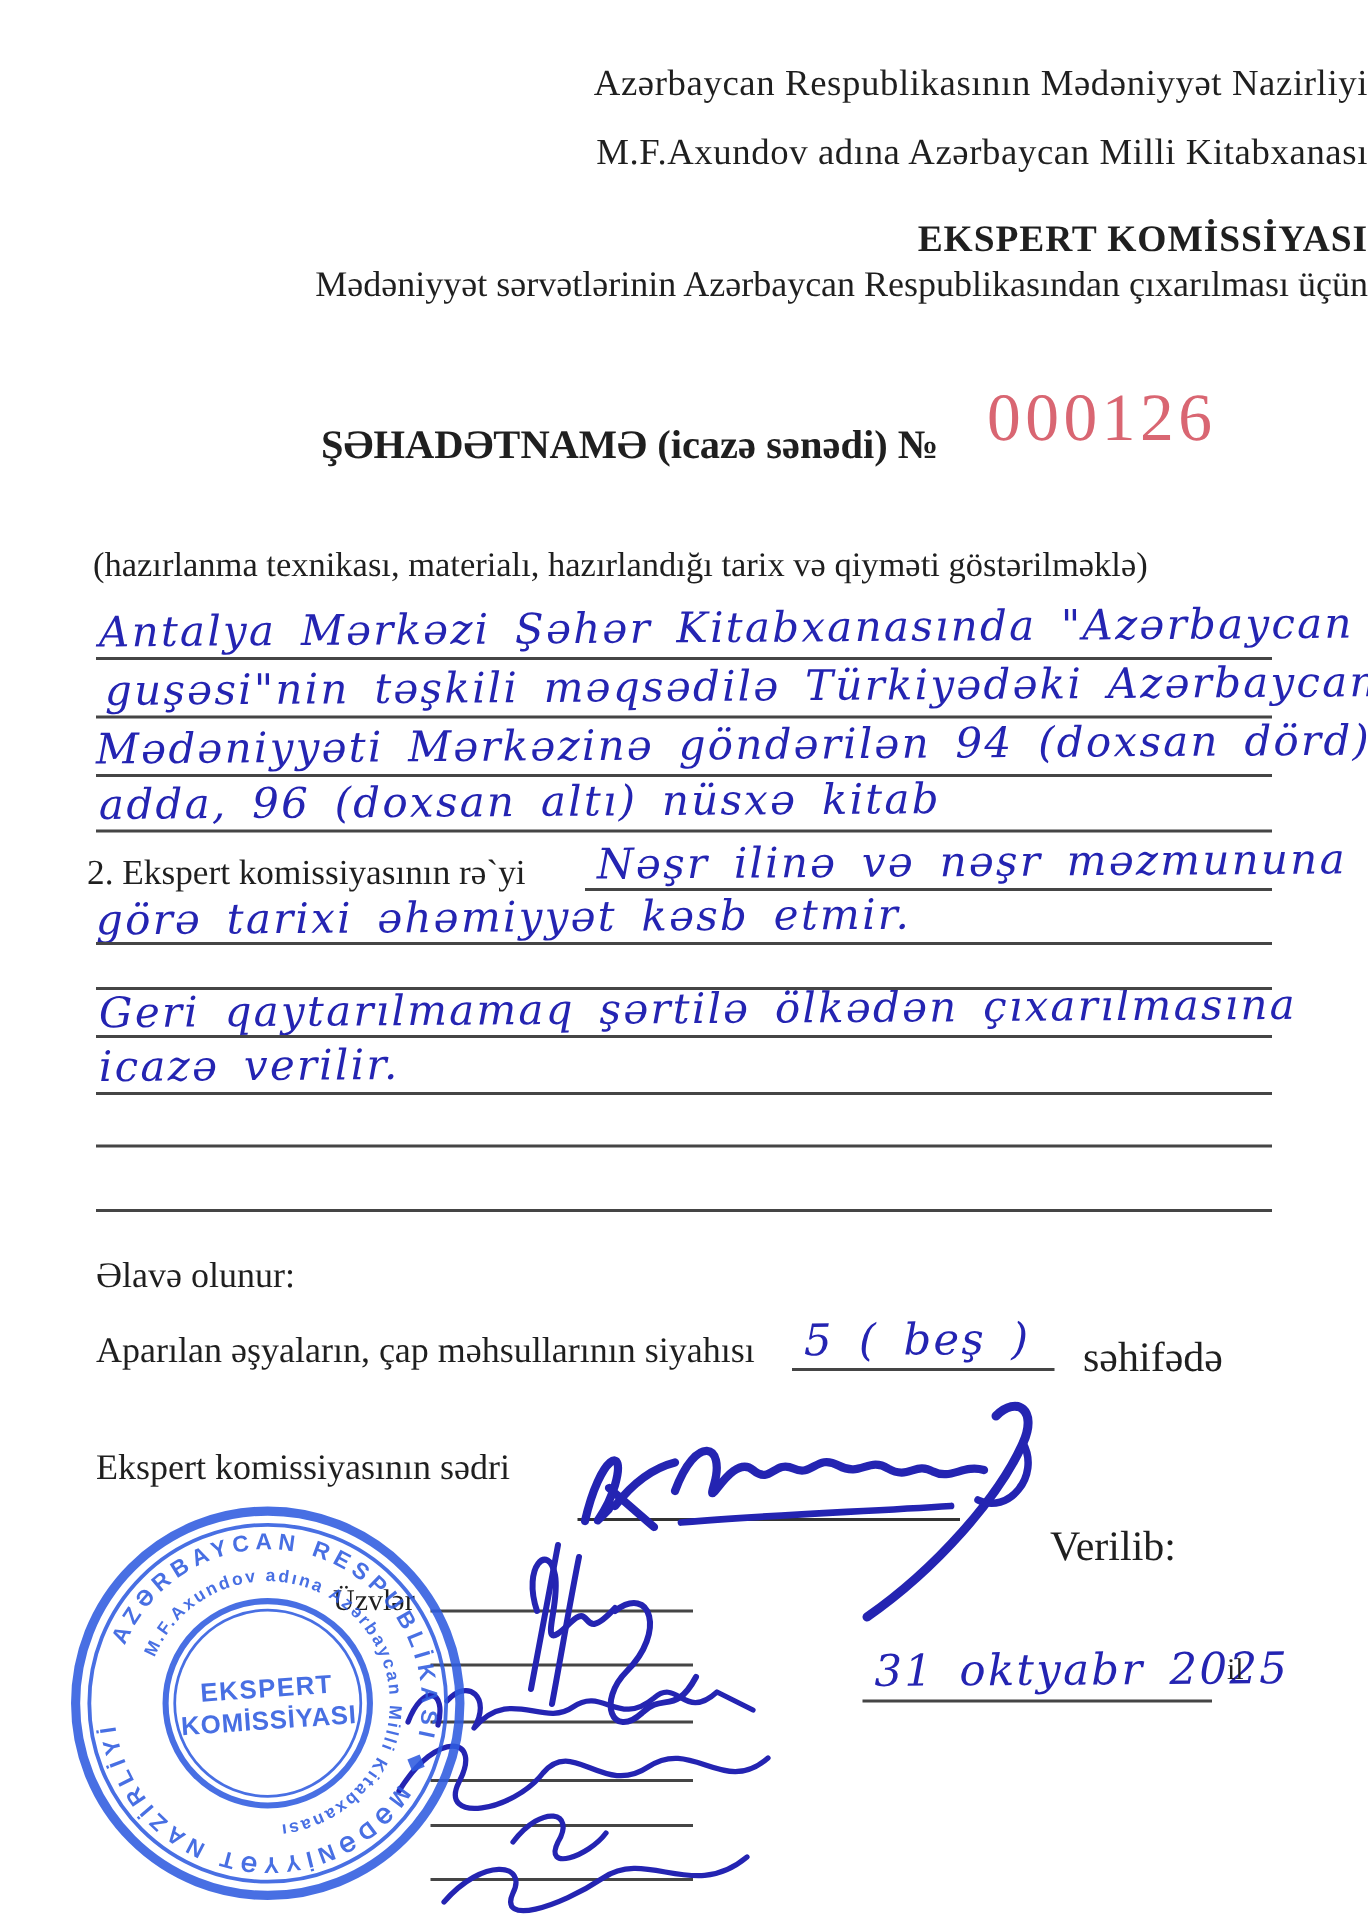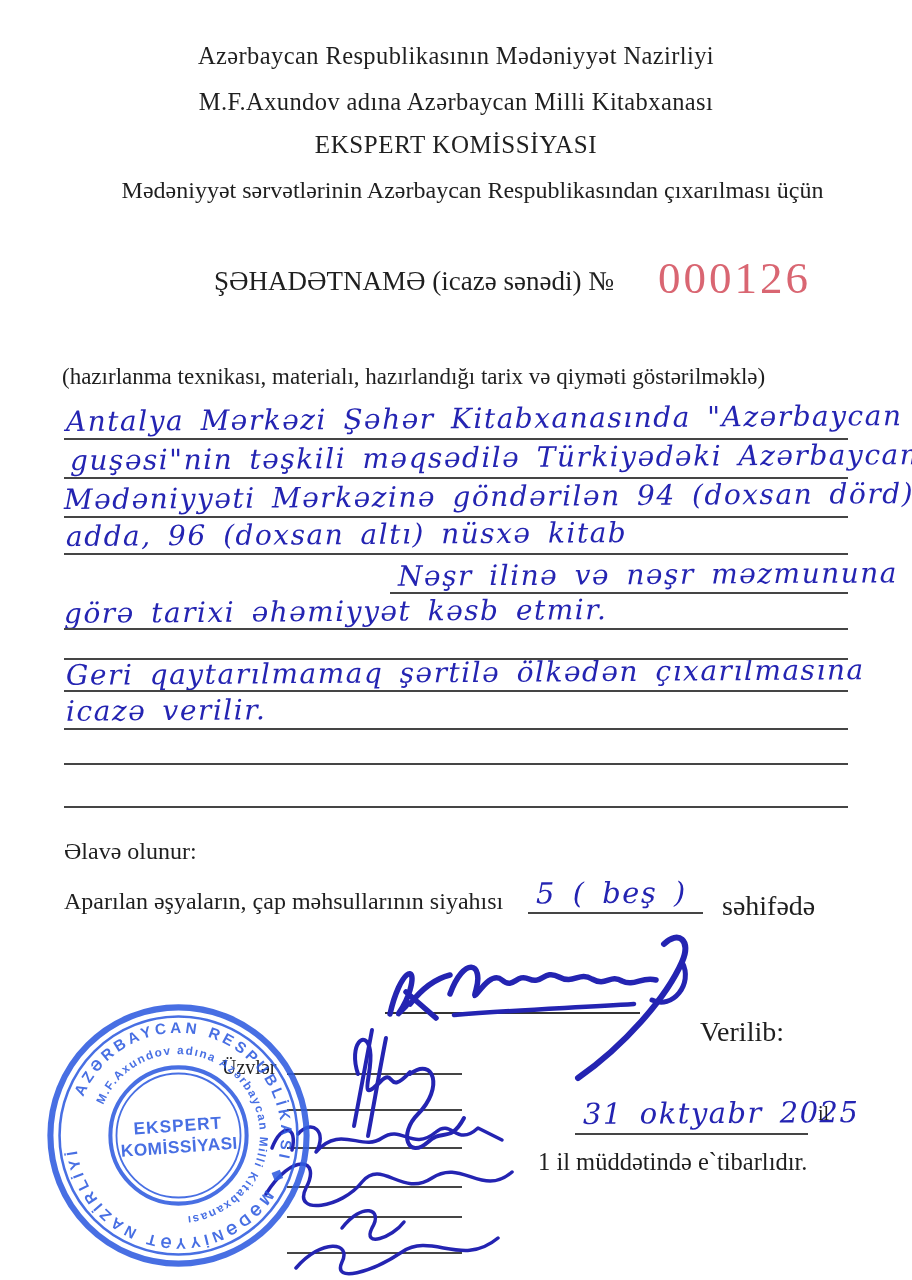--- a/index.html
+++ b/index.html
@@ -1,22 +1,22 @@
 <!DOCTYPE html>
 <html style="--ink: #2424b2; --serial: #d96672; --stamp: #2f5ce0;"><head>
 <meta charset="utf-8">
 <style>
   html,body{margin:0;padding:0;background:#ffffff;}
   .page{
     position:relative; width:912px; height:1280px; background:#ffffff;
     font-family:"Liberation Serif", serif; color:#1e1e1e; overflow:hidden;
   }
   .printed{ position:absolute; white-space:nowrap; color:#1f1f1f; }
-  .centered{ left:0; right:0; text-align:center; }
-  .bold{ font-weight:normal; }
+  .centered{ left:0; right:0; text-align:right; }
+  .bold{ font-weight:bold;margin-top:15px; }
   .hw{
     position:absolute; white-space:nowrap;
     font-family:"DejaVu Serif", serif; font-style:italic;
     color:var(--ink,#2424b2); letter-spacing:1.5px; word-spacing:6px;
     transform:rotate(-0.4deg);
   }
   .rule{ position:absolute; height:0; border-bottom:2px solid #454545; }
   .serial{
     position:absolute; font-family:"Liberation Serif", serif;
     color:var(--serial,#d96672); letter-spacing:3px;
@@ -37,20 +37,21 @@
   <div class="printed bold" style="left:214px; top:266px; font-size:27px;">ŞƏHADƏTNAMƏ (icazə sənədi) №</div>
   <div class="serial" style="left:658px; top:252px; font-size:45px;">000126</div>
 
   <div class="printed" style="left:62px; top:364px; font-size:23px;text-align:right;">(hazırlanma texnikası, materialı, hazırlandığı tarix və qiyməti göstərilməklə)</div>
 
   <div class="hw" style="left:66px; top:402px; font-size:28px;">Antalya Mərkəzi Şəhər Kitabxanasında "Azərbaycan</div>
   <div class="hw" style="left:70px; top:441px; font-size:28px;">guşəsi"nin təşkili məqsədilə Türkiyədəki Azərbaycan</div>
   <div class="hw" style="left:64px; top:480px; font-size:28px;">Mədəniyyəti Mərkəzinə göndərilən 94 (doxsan dörd)</div>
   <div class="hw" style="left:66px; top:518px; font-size:28px;">adda, 96 (doxsan altı) nüsxə kitab</div>
 
+  <div class="printed" style="left:58px; top:569px; font-size:23.5px;">2. Ekspert komissiyasının rə`yi</div>
   <div class="hw" style="left:398px; top:558px; font-size:28px;">Nəşr ilinə və nəşr məzmununa</div>
   <div class="hw" style="left:64px; top:595px; font-size:28px;">görə tarixi  əhəmiyyət kəsb etmir.</div>
   <div class="hw" style="left:66px; top:656px; font-size:28px;">Geri qaytarılmamaq  şərtilə ölkədən çıxarılmasına</div>
   <div class="hw" style="left:66px; top:694px; font-size:28px;">icazə verilir.</div>
 
   <div class="rule" style="left:64px; top:438px; width:784px;"></div>
   <div class="rule" style="left:64px; top:477px; width:784px;"></div>
   <div class="rule" style="left:64px; top:516px; width:784px;"></div>
   <div class="rule" style="left:64px; top:553px; width:784px;"></div>
   <div class="rule" style="left:390px; top:592px; width:458px;"></div>
@@ -60,20 +61,21 @@
   <div class="rule" style="left:64px; top:728px; width:784px;"></div>
   <div class="rule" style="left:64px; top:763px; width:784px;"></div>
   <div class="rule" style="left:64px; top:806px; width:784px;"></div>
 
   <div class="printed" style="left:64px; top:838px; font-size:24px;">Əlavə olunur:</div>
   <div class="printed" style="left:64px; top:888px; font-size:24px;">Aparılan əşyaların, çap məhsullarının siyahısı</div>
   <div class="rule" style="left:528px; top:912px; width:175px;"></div>
   <div class="hw" style="left:536px; top:876px; font-size:29px;">5 ( beş )</div>
   <div class="printed" style="left:722px; top:890px; font-size:28px;">səhifədə</div>
 
+  <div class="printed" style="left:64px; top:966px; font-size:24px;">Ekspert komissiyasının sədri</div>
   <div class="rule" style="left:385px; top:1012px; width:255px; border-color:#333;"></div>
 
   <svg style="left:362px; top:918px;" width="360" height="170" viewBox="0 0 360 170">
     <path class="sigpath" stroke-width="5.5" d="M28,96 C38,52 56,44 48,72 C42,93 28,104 44,88 M44,74 L74,100 M48,86 C62,68 76,60 88,57"></path>
     <path class="sigpath" stroke-width="5.5" d="M88,76 C102,38 122,44 114,72 C108,92 126,50 140,62 C152,72 154,55 167,61 C180,67 182,51 197,59 C212,67 217,53 230,61 C244,69 248,56 260,63 C272,69 280,58 294,62"></path>
     <path class="sigpath" stroke-width="4.5" d="M92,97 C150,92 210,90 272,86"></path>
     <path class="sigpath" stroke-width="6" d="M302,26 C316,12 330,22 320,44 C304,80 262,128 216,160"></path>
     <path class="sigpath" stroke-width="5" d="M320,44 C332,66 310,92 290,82"></path>
   </svg>
 
@@ -94,21 +96,20 @@
     <path class="sigpath" stroke-width="4" d="M160,52 C184,34 194,66 168,92 C148,112 158,138 178,120 C192,106 200,122 214,96"></path>
     <path class="sigpath" stroke-width="3.5" d="M22,126 C32,100 48,104 42,128 M48,112 C62,96 78,110 66,130 C90,102 112,130 132,116 C152,102 162,130 186,110 C202,96 206,126 228,106 L252,118"></path>
     <path class="sigpath" stroke-width="3.5" d="M16,172 C42,130 72,136 56,166 C42,194 92,186 112,160 C132,136 152,176 182,156 C212,136 232,176 262,150"></path>
     <path class="sigpath" stroke-width="3.5" d="M92,206 C112,180 134,186 122,206 C112,226 142,216 154,200"></path>
     <path class="sigpath" stroke-width="3.5" d="M46,246 C72,216 102,220 92,240 C82,262 122,250 152,230 C182,210 212,246 248,216"></path>
   </svg>
 
   <div class="rule" style="left:575px; top:1133px; width:233px;"></div>
   <div class="hw" style="left:583px; top:1096px; font-size:29px;">31  oktyabr  2025</div>
   <div class="printed" style="left:818px; top:1102px; font-size:20px;">il</div>
-  <div class="printed" style="left:538px; top:1148px; font-size:24.5px;">1 il müddətində e`tibarlıdır.</div>
 
   <svg style="left:26px; top:983px;" width="305" height="305" viewBox="0 0 300 300">
     <g opacity="0.88">
       <circle cx="150" cy="150" r="126" fill="none" stroke="var(--stamp,#2f5ce0)" stroke-width="6"></circle>
       <circle cx="150" cy="150" r="117" fill="none" stroke="var(--stamp,#2f5ce0)" stroke-width="2.5"></circle>
       <circle cx="150" cy="150" r="67" fill="none" stroke="var(--stamp,#2f5ce0)" stroke-width="4"></circle>
       <circle cx="150" cy="150" r="61" fill="none" stroke="var(--stamp,#2f5ce0)" stroke-width="1.8"></circle>
       <defs>
         <path id="ringOuter" d="M49,150 a101,101 0 1 1 0,0.01"></path>
         <path id="ringInner" d="M70,150 a80,80 0 1 1 0,0.01"></path>

